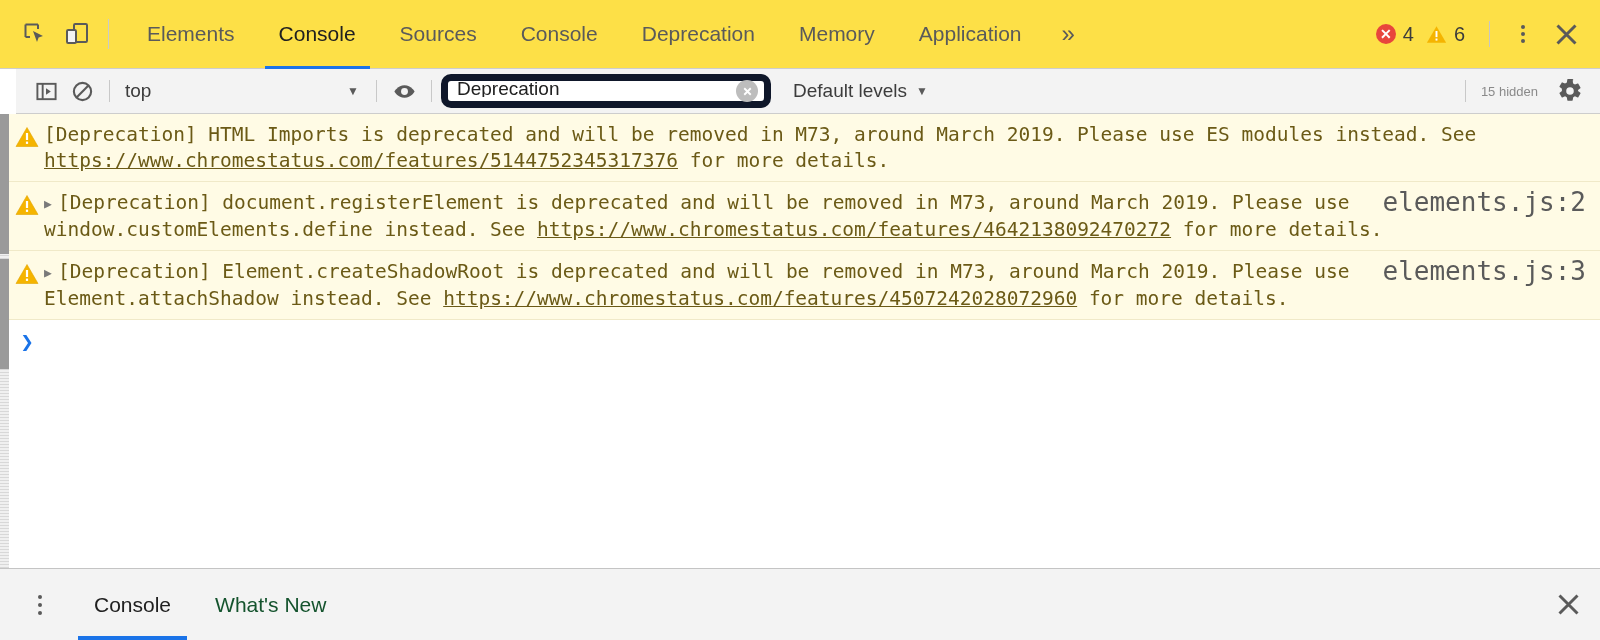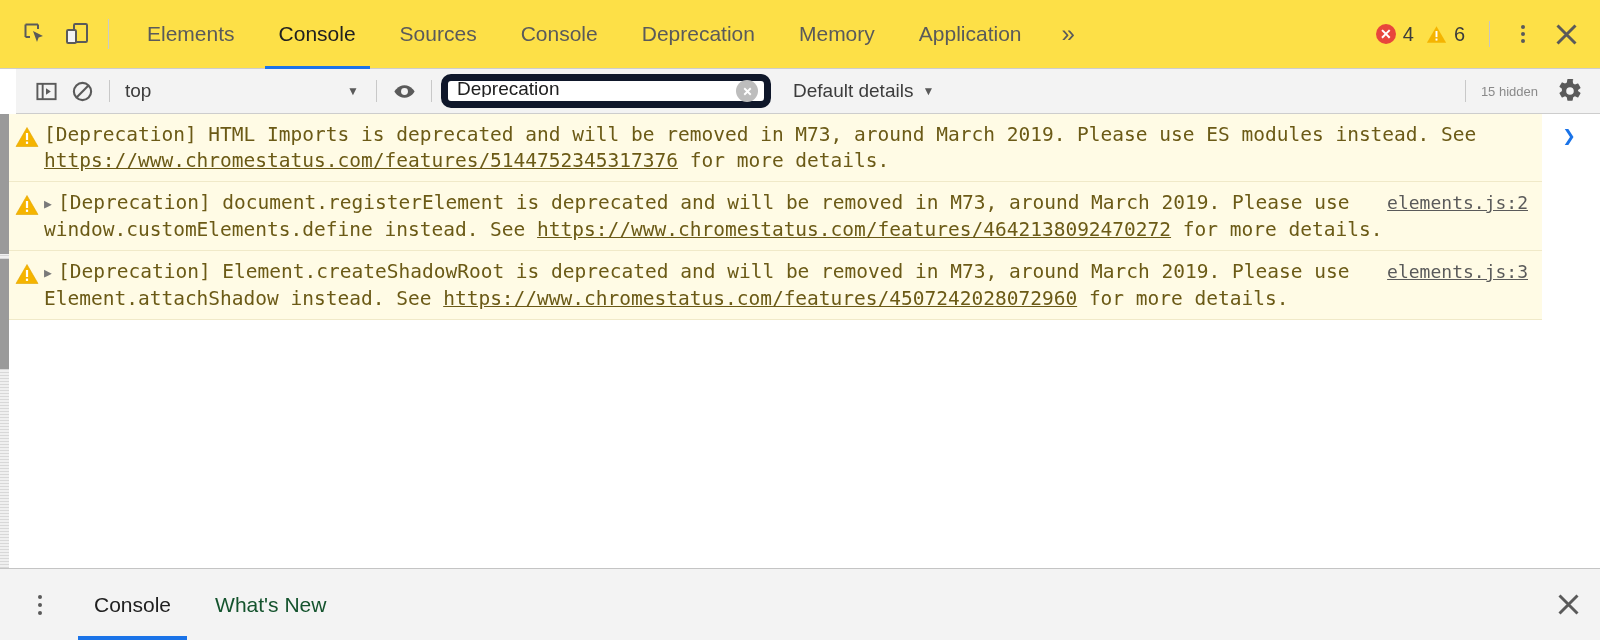--- a/index.html
+++ b/index.html
@@ -137,21 +137,21 @@
   .hidden-count { font-size: 13px; color: #8a8a8a; padding: 0 6px; }
   .gear-btn { width: 40px; height: 36px; display: flex; align-items: center; justify-content: center; cursor: pointer; margin-left: 6px;}
 
   
   .console-body {
     flex: 1;
     background: #ffffff;
     position: relative;
     overflow: hidden;
     display: flex;
-    flex-direction: row;
+    flex-direction: column;
   }
   .left-rail {
     position: absolute;
     left: 0; top: 0; bottom: 0;
     width: 9px;
     background: repeating-linear-gradient(to bottom, #d8d8d8 0, #d8d8d8 1px, #f0f0f0 1px, #f0f0f0 3px);
     z-index: 4;
   }
   .left-rail .thumb {
     position: absolute; left: 0; width: 9px;
@@ -190,24 +190,23 @@
   }
   .msg-body a {
     color: #6b5a16;
     text-decoration: underline;
     cursor: pointer;
   }
   .source-link {
     float: right;
     margin-left: 30px;
     font-family: "DejaVu Sans Mono", monospace;
-    font-size: 18px;
+    font-size: 26px;
     line-height: 25.5px;
     color: #5a5a5a;
-    text-decoration: underline;
     cursor: pointer;
     white-space: nowrap;
   }
   .prompt-row {
     display: flex;
     align-items: flex-start;
     padding: 10px 14px 10px 10px;
     background: #fff;
     min-height: 34px;
   }
@@ -390,21 +389,21 @@
     <div class="filter-input-wrap">
       <input type="text" value="Deprecation" style="">
       <div class="clear-btn">
         <svg width="13" height="13" viewBox="0 0 14 14">
           <path d="M3.5 3.5 L10.5 10.5 M10.5 3.5 L3.5 10.5" stroke="#ffffff" stroke-width="2" fill="none"></path>
         </svg>
       </div>
     </div>
 
     <div class="levels-select">
-      <span class="lbl">Default details</span>
+      <span class="lbl">Default levels</span>
       <span class="caret">▼</span>
     </div>
 
     <div class="fb-spacer"></div>
 
     <div class="fb-sep"></div>
     <span class="hidden-count">15 hidden</span>
 
     <div class="gear-btn">
       <svg width="26" height="26" viewBox="0 0 24 24">

